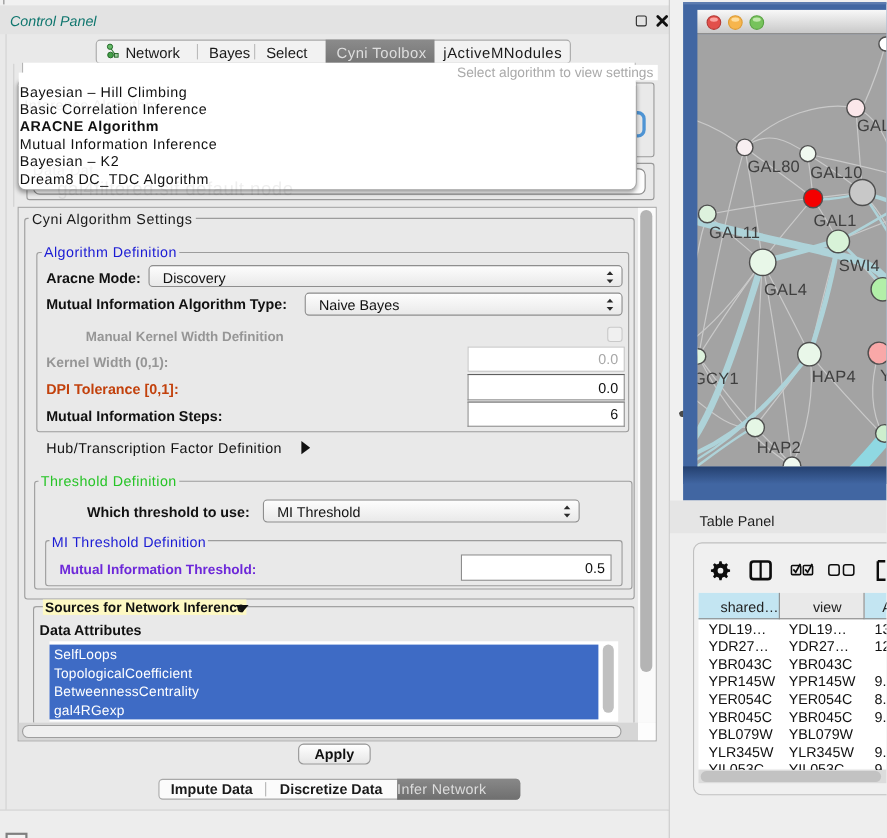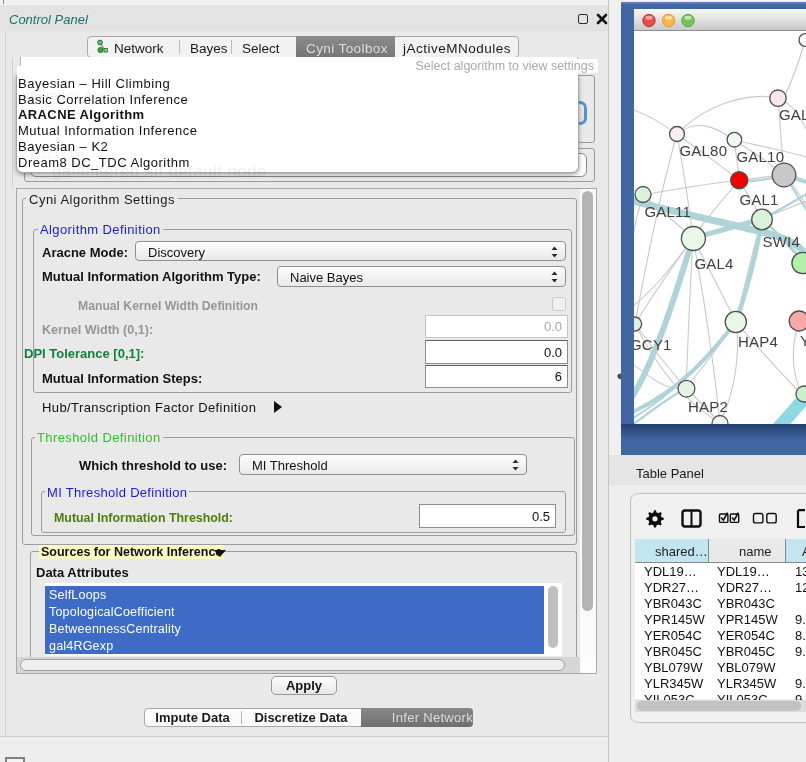--- a/index.html
+++ b/index.html
@@ -81,21 +81,21 @@
     <path d="M4.5 11.5 L7.5 8 L1.5 8 Z" fill="#2a2a2a"></path>
 </svg>
 
 <div class="abs bold" style="left:42px;top:299px;font-size:12.2px;color:#969696;padding-left:36px;">Manual Kernel Width Definition</div>
 <div class="abs" style="left:552px;top:297px;width:14px;height:14px;border:1px solid #c9c9c9;border-radius:3px;background:#f0f0f0;"></div>
 
 <div class="abs bold" style="left:42px;top:323px;font-size:12.6px;color:#969696;">Kernel Width (0,1):</div>
 <div class="abs" style="left:425px;top:315px;width:143px;height:23px;border:1px solid #c4c4c4;background:#fff;"></div>
 <div class="abs" style="left:425px;top:319px;width:137px;font-size:13px;color:#a8a8a8;text-align:right;">0.0</div>
 
-<div class="abs bold" style="left:24px;top:346px;font-size:13px;color:#15803d;">DPI Tolerance [0,1]:</div>
+<div class="abs bold" style="left:42px;top:346px;font-size:13px;color:#c2410c;">DPI Tolerance [0,1]:</div>
 <div class="abs" style="left:425px;top:340px;width:143px;height:24px;border:1px solid #8d8d8d;border-top-color:#5f5f5f;background:#fff;"></div>
 <div class="abs" style="left:425px;top:345px;width:137px;font-size:13px;color:#111;text-align:right;">0.0</div>
 
 <div class="abs bold" style="left:42px;top:371px;font-size:13px;color:#111;">Mutual Information Steps:</div>
 <div class="abs" style="left:425px;top:365px;width:143px;height:23px;border:1px solid #8d8d8d;border-top-color:#5f5f5f;background:#fff;"></div>
 <div class="abs" style="left:425px;top:369px;width:137px;font-size:13px;color:#111;text-align:right;">6</div>
 
 <div class="abs" style="left:42px;top:400px;font-size:13px;letter-spacing:0.4px;color:#111;">Hub/Transcription Factor Definition</div>
 <svg class="abs" style="left:272px;top:400px;" width="12" height="14" viewBox="0 0 12 14">
     <path d="M2 1 L10 7 L2 13 Z" fill="#111"></path>
@@ -107,21 +107,21 @@
 <div class="abs bold" style="left:79px;top:458px;font-size:13px;color:#111;">Which threshold to use:</div>
 <div class="abs" style="left:239px;top:454px;width:288px;height:21px;border:1px solid #8e8e8e;border-radius:4px;background:linear-gradient(#fdfdfd,#e9e9e9);"></div>
 <div class="abs" style="left:252px;top:458px;font-size:13px;color:#111;">MI Threshold</div>
 <svg class="abs" style="left:511px;top:459px;" width="9" height="12" viewBox="0 0 9 12">
   <path d="M4.5 0.5 L7.5 4 L1.5 4 Z" fill="#2a2a2a"></path>
     <path d="M4.5 11.5 L7.5 8 L1.5 8 Z" fill="#2a2a2a"></path>
 </svg>
 
 <div class="abs" style="left:41px;top:491px;width:525px;height:42px;border:1px solid #9c9c9c;border-radius:3px;"></div>
 <div class="abs" style="left:45px;top:485px;font-size:13px;letter-spacing:0.3px;color:#1b1bd4;background:#e9e9e9;padding:0 2px;">MI Threshold Definition</div>
-<div class="abs bold" style="left:54px;top:511px;font-size:12.4px;color:#4d7c0f;">Mutual Information Threshold:</div>
+<div class="abs bold" style="left:54px;top:511px;font-size:12.4px;color:#6d28d9;">Mutual Information Threshold:</div>
 <div class="abs" style="left:419px;top:504px;width:137px;height:24px;border:1px solid #8d8d8d;background:#fff;"></div>
 <div class="abs" style="left:419px;top:509px;width:131px;font-size:13px;color:#111;text-align:right;">0.5</div>
 
 <div class="abs" style="left:30px;top:551px;width:547px;height:106px;border:1px solid #9c9c9c;border-top-left-radius:3px;border-top-right-radius:3px;border-bottom:none;"></div>
 <div class="abs" style="left:39px;top:545px;font-size:12.5px;color:#111;background:#fef9c3;padding:0 2px;font-weight:bold;">Sources for Network Inference</div>
 <svg class="abs" style="left:213px;top:548px;" width="14" height="10" viewBox="0 0 14 10">
     <path d="M1 2 L13 2 L7 9 Z" fill="#111"></path>
   </svg>
 <div class="abs bold" style="left:36px;top:565px;font-size:13px;color:#111;">Data Attributes</div>
 
@@ -134,21 +134,21 @@
 <div class="abs" style="left:548px;top:586px;width:10px;height:62px;background:#c0c0c0;border-radius:5px;"></div>
 
 <div class="abs" style="left:271px;top:676px;width:66px;height:19px;border:1px solid #979797;border-radius:5px;background:linear-gradient(#ffffff,#e6e6e6);"></div>
 <div class="abs" style="left:271px;top:678px;width:66px;text-align:center;font-size:13px;font-weight:600;color:#111;">Apply</div>
 
 <div class="abs" style="left:144px;top:708px;width:329px;height:19px;background:#fbfbfb;border:1px solid #a8a8a8;border-radius:4px;"></div>
 <div class="abs" style="left:361px;top:708px;width:112px;height:19px;background:linear-gradient(#888888,#6f6f6f);border-radius:0 4px 4px 0;"></div>
 <div class="abs" style="left:241px;top:711px;width:1px;height:13px;background:#b4b4b4;"></div>
 <div class="abs bold" style="left:144px;top:710px;width:97px;text-align:center;font-size:13px;color:#1a1a1a;">Impute Data</div>
 <div class="abs bold" style="left:241px;top:710px;width:120px;text-align:center;font-size:13px;color:#1a1a1a;">Discretize Data</div>
-<div class="abs" style="left:361px;top:710px;width:112px;text-align:right;font-size:13px;letter-spacing:0.3px;color:#dcdcdc;">Infer Network</div>
+<div class="abs" style="left:361px;top:710px;width:112px;text-align:left;font-size:13px;letter-spacing:0.3px;color:#dcdcdc;">Infer Network</div>
 
 <div class="abs" style="left:20px;top:57px;width:558px;height:15px;background:#fff;border-left:1px solid #b5b5b5;border-right:1px solid #b5b5b5;"></div>
 <div class="abs" style="left:16px;top:71px;width:563px;height:102px;background:#fff;border:1px solid #a5a5a5;border-radius:7px;box-shadow:0 2px 4px rgba(0,0,0,0.35);"></div>
 <div class="abs" style="left:17px;top:66px;width:561px;height:12px;background:#fff;"></div>
 <div class="abs" style="left:0;top:59px;width:598px;text-align:right;font-size:12.5px;color:#aaa;"><span style="background:#fff;padding:0 4px;">Select algorithm to view settings</span></div>
 <div class="abs" style="left:22px;top:88px;font-size:13px;letter-spacing:0.5px;color:rgba(40,40,40,0.08);">Inference Algorithm</div>
 <div class="abs" style="left:30px;top:147px;font-size:13px;letter-spacing:0.5px;color:rgba(40,40,40,0.06);">Data Dat</div>
 <div class="abs" style="left:52px;top:162px;font-size:17px;letter-spacing:0.4px;color:rgba(40,40,40,0.08);">gal4filtered.sif default node</div>
 <div class="abs" style="left:18px;top:76px;font-size:13px;letter-spacing:0.5px;color:#111;">Bayesian – Hill Climbing</div>
 <div class="abs" style="left:18px;top:92px;font-size:13px;letter-spacing:0.5px;color:#111;">Basic Correlation Inference</div>
@@ -169,21 +169,21 @@
 <div class="abs" style="left:634px;top:9px;width:172px;height:22px;background:linear-gradient(#f8f8f8,#c9c9c9);border-bottom:1px solid #8e8e8e;"></div>
 <svg class="abs" style="left:641px;top:13px;" width="60" height="15" viewBox="0 0 60 15">
   <circle cx="8" cy="7.5" r="6.2" fill="#e2504b" stroke="#b43a36" stroke-width="1"></circle>
   <circle cx="27.5" cy="7.5" r="6.2" fill="#f6b54d" stroke="#dd9b33" stroke-width="1"></circle>
   <circle cx="47" cy="7.5" r="6.2" fill="#77c35c" stroke="#5aa344" stroke-width="1"></circle>
   <ellipse cx="8" cy="4.8" rx="3.6" ry="2" fill="#ffb4b0" opacity="0.85"></ellipse>
   <ellipse cx="27.5" cy="4.8" rx="3.6" ry="2" fill="#ffe2a8" opacity="0.9"></ellipse>
   <ellipse cx="47" cy="4.8" rx="3.6" ry="2" fill="#c8ecb4" opacity="0.9"></ellipse>
 </svg>
 
-<div class="abs" style="left:634px;top:31px;width:172px;height:393px;background:#ffffff;overflow:hidden;">
+<div class="abs" style="left:634px;top:31px;width:172px;height:393px;background:#a3a3a3;overflow:hidden;">
 <svg width="172" height="393" viewBox="634 31 172 393" style="position:absolute;left:0;top:0;">
   <g fill="none" stroke="#c9c9c9" stroke-width="1.1">
     <path d="M628 108 C 648 114, 663 124, 677 134"></path>
     <path d="M677 134 C 706 104, 748 92, 778 98"></path>
     <path d="M778 98 C 792 104, 802 118, 808 134"></path>
     <path d="M778 98 C 780 122, 782 150, 784 175"></path>
     <path d="M805 40 C 800 60, 792 80, 785 96"></path>
     <path d="M677 134 C 697 118, 716 127, 734 140"></path>
     <path d="M734 140 C 760 146, 790 152, 810 158"></path>
     <path d="M734 140 C 736 153, 738 166, 739 180"></path>
@@ -287,21 +287,21 @@
   </g>
 </svg>
 
 <div class="abs" style="left:635px;top:539px;width:171px;height:160px;background:#fff;overflow:hidden;"></div>
 <div class="abs" style="left:635px;top:539px;width:74px;height:24px;background:#c3e5f2;border-bottom:1px solid #8a8a8a;"></div>
 <div class="abs" style="left:709px;top:539px;width:77px;height:24px;background:#e9e9e9;border-bottom:1px solid #8a8a8a;"></div>
 <div class="abs" style="left:786px;top:539px;width:20px;height:24px;background:#c3e5f2;border-bottom:1px solid #8a8a8a;"></div>
 <div class="abs" style="left:708px;top:539px;width:1px;height:24px;background:#8a8a8a;"></div>
 <div class="abs" style="left:785px;top:539px;width:1px;height:24px;background:#8a8a8a;"></div>
 <div class="abs" style="left:655px;top:544px;font-size:13px;color:#222;">shared…</div>
-<div class="abs" style="left:739px;top:544px;font-size:13px;color:#222;">name</div>
+<div class="abs" style="left:739px;top:544px;font-size:13px;color:#222;">view</div>
 <div class="abs" style="left:802px;top:544px;font-size:13px;color:#222;">A</div>
 
 <div class="abs" style="left:635px;top:562px;width:171px;height:138px;overflow:hidden;font-size:13px;color:#111;">
   <div style="position:absolute;left:9px;top:2px;">YDL19…</div>
     <div style="position:absolute;left:82px;top:2px;">YDL19…</div>
     <div style="position:absolute;left:160px;top:2px;">13</div>
   <div style="position:absolute;left:9px;top:18px;">YDR27…</div>
     <div style="position:absolute;left:82px;top:18px;">YDR27…</div>
     <div style="position:absolute;left:160px;top:18px;">12</div>
   <div style="position:absolute;left:9px;top:34px;">YBR043C</div>

